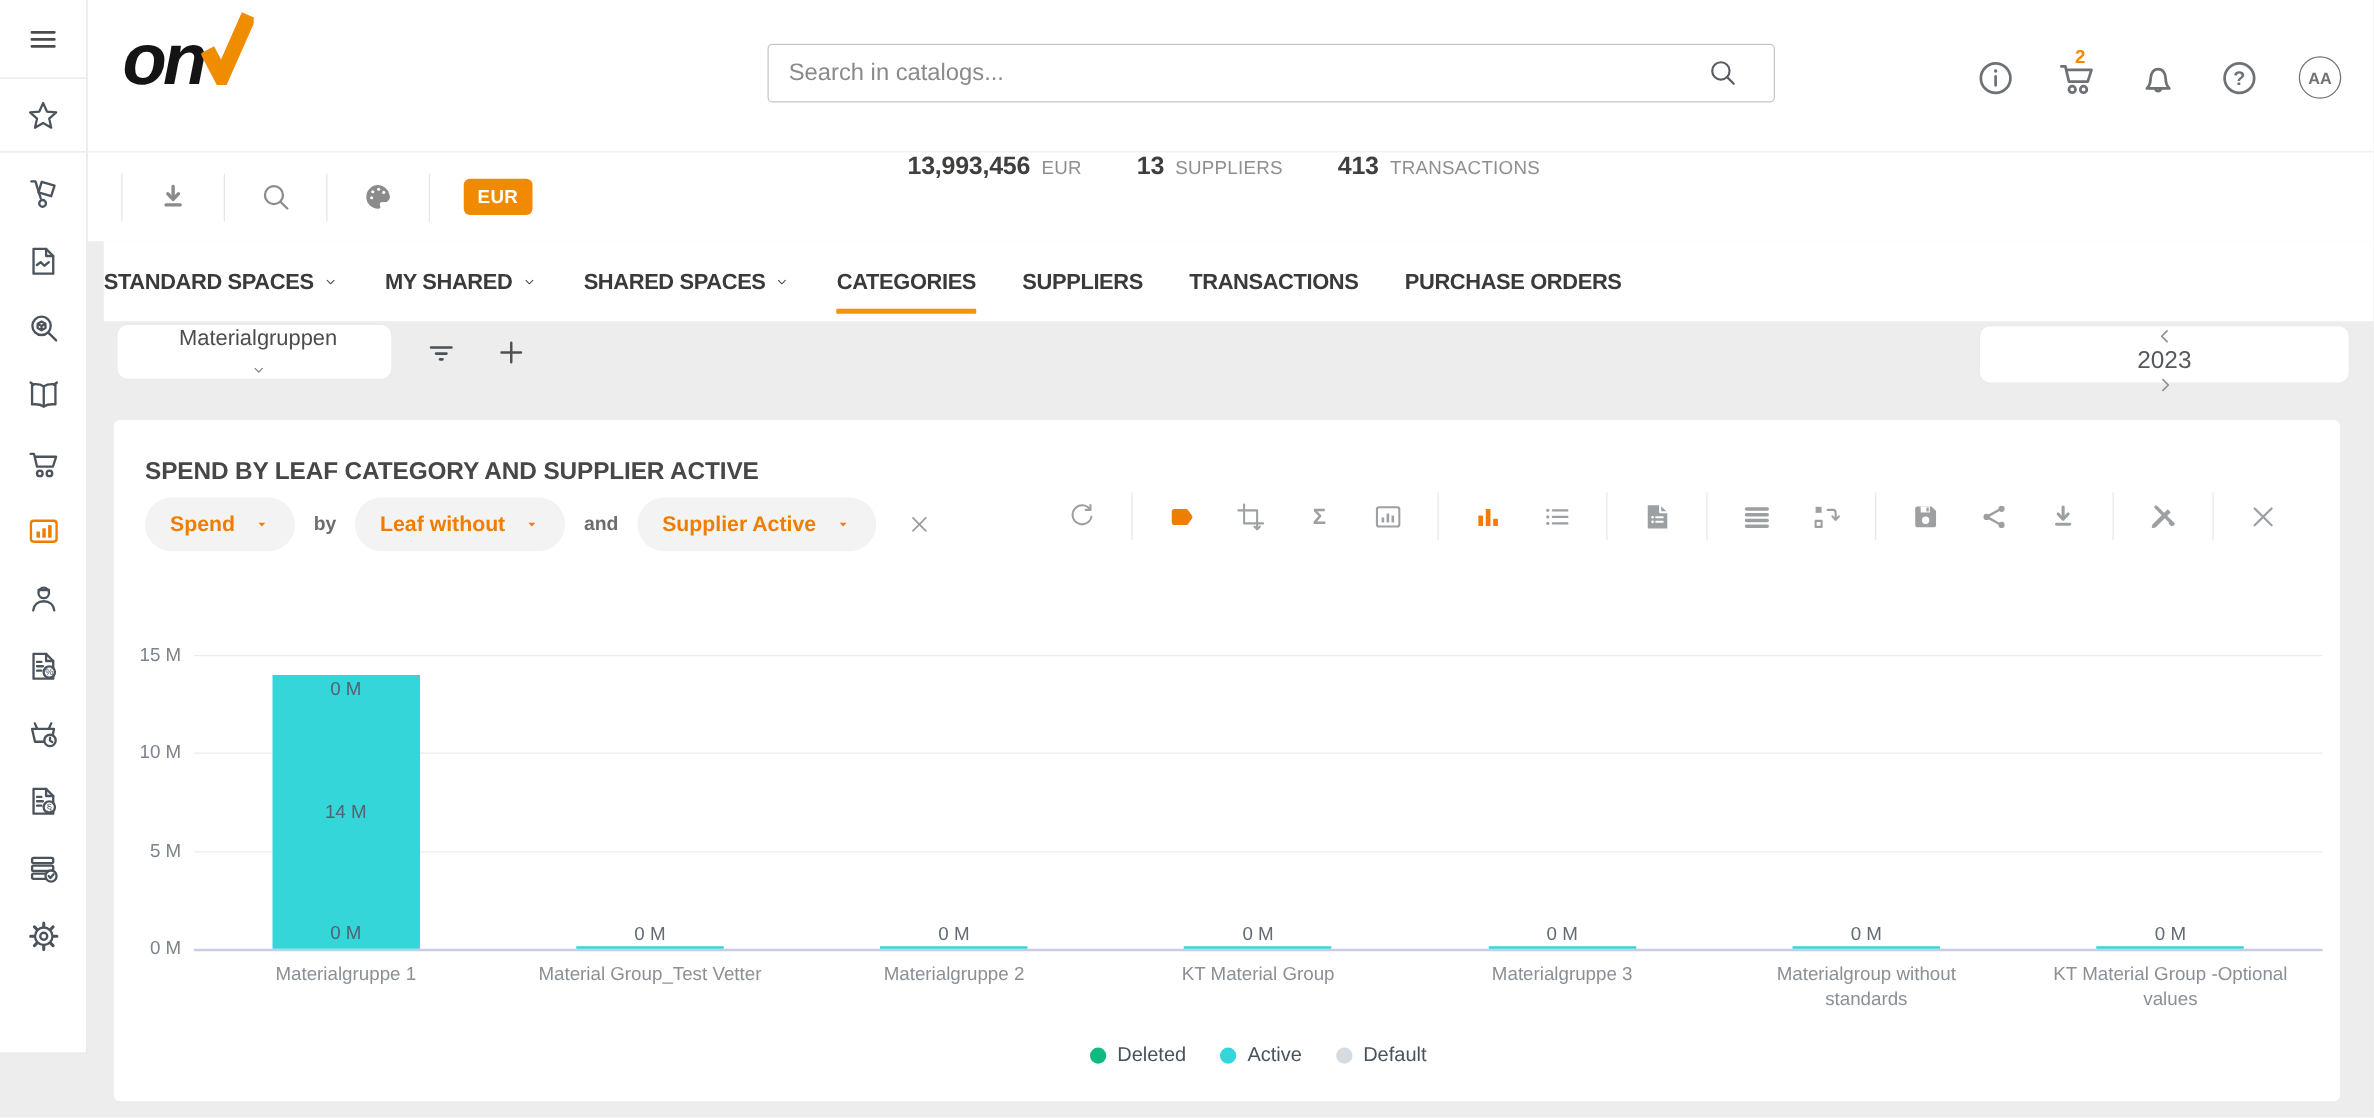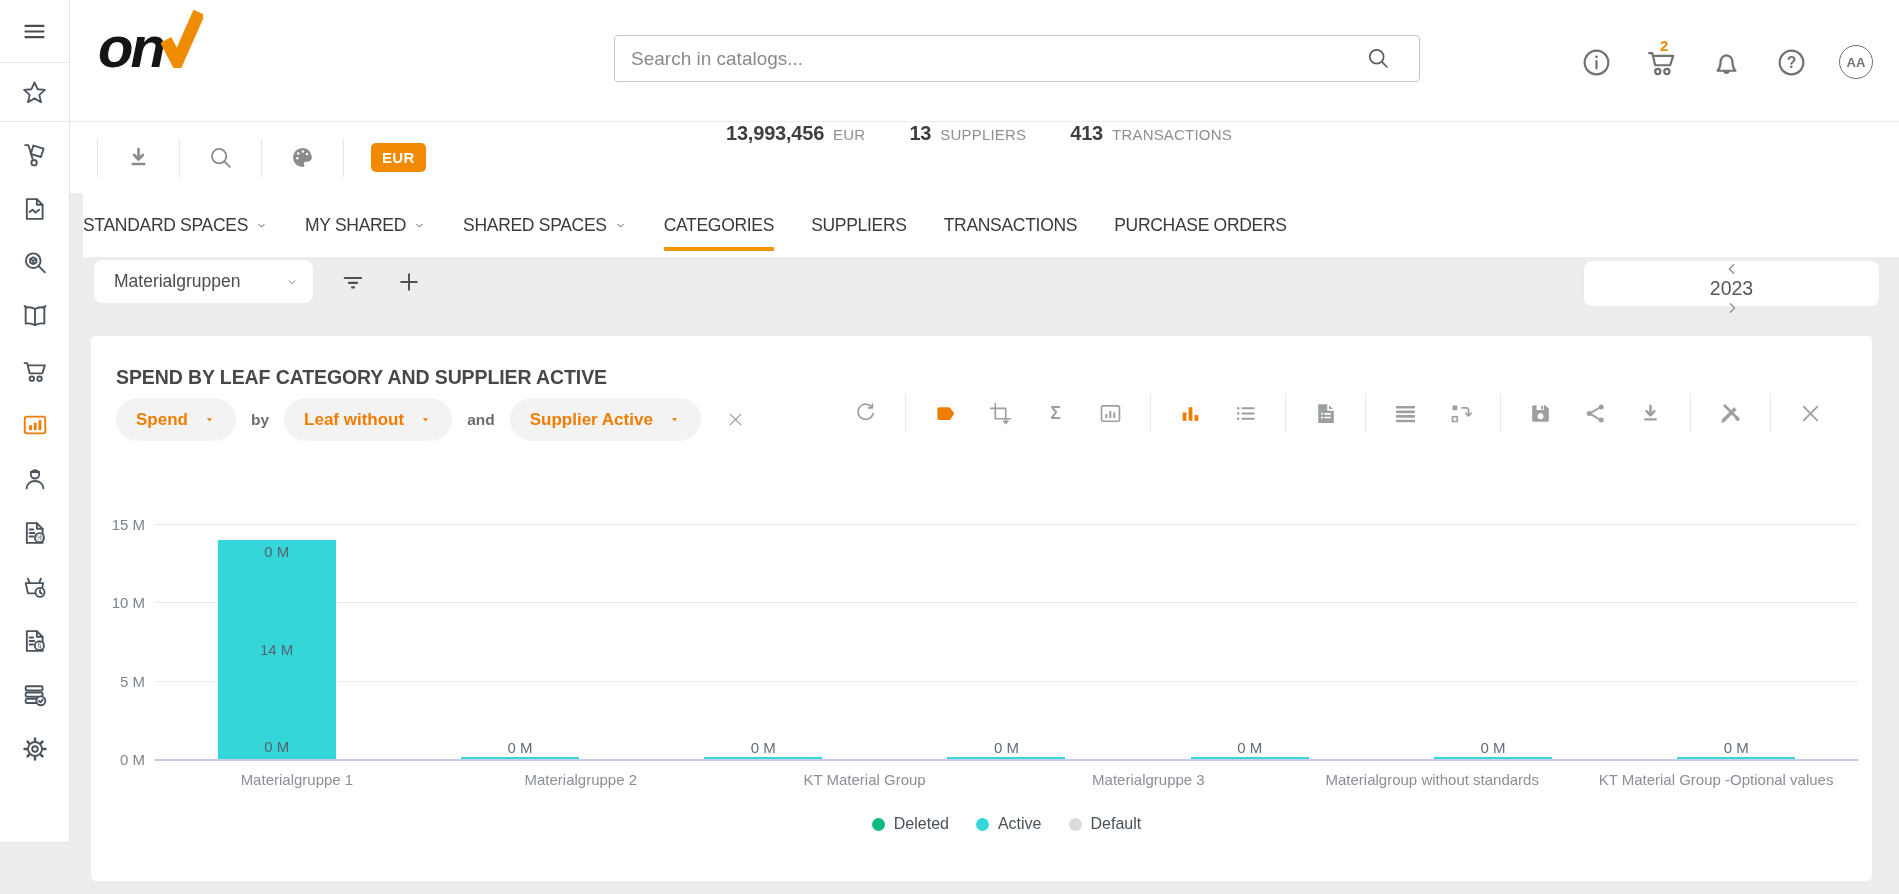--- a/index.html
+++ b/index.html
@@ -33,27 +33,27 @@
   .vdiv{width:1px;height:38px;background:#e5e5e5;margin:0 27px;}
   .tool-btn{display:flex;align-items:center;justify-content:center;cursor:pointer;}
   .eur{background:#f18a00;color:#fff;font-size:15px;font-weight:bold;border-radius:5px;padding:6px 11px;letter-spacing:.3px;cursor:pointer;}
   .stats{position:absolute;left:656px;top:0;height:100%;display:flex;align-items:flex-start;gap:44px;}
   .stat{display:flex;align-items:baseline;gap:9px;}
   .stat .v{font-size:20px;font-weight:bold;color:#3f3f3e;letter-spacing:-0.2px;}
   .stat .l{font-size:15px;color:#8f8f8f;letter-spacing:.2px;}
 
   
   .tabs{position:absolute;left:83px;right:0;top:193px;height:64px;background:#fff;display:flex;align-items:center;}
-  .tab{position:relative;display:flex;align-items:center;gap:7px;margin-right:37px;font-size:17.5px;font-weight:normal;letter-spacing:-0.3px;color:#3a3a3a;height:100%;cursor:pointer;}
+  .tab{position:relative;display:flex;align-items:center;gap:7px;margin-right:37px;font-size:17.5px;font-weight:bold;letter-spacing:-0.3px;color:#3a3a3a;height:100%;cursor:pointer;}
   .tab .chev{color:#4a4a4a;display:flex;}
   .tab.active::after{content:"";position:absolute;left:0;right:0;bottom:6px;height:4px;background:#f59300;border-radius:1px;}
 
   
   .filterbar{position:absolute;left:70px;right:0;top:257px;height:78px;}
-  .dim-pill{position:absolute;left:23px;top:2px;width:221px;height:45px;background:#fff;border:1px solid #ebebeb;border-radius:9px;box-sizing:border-box;display:flex;align-items:center;justify-content:space-between;padding:0 14px 0 20px;font-size:17.5px;color:#4c4c4c;cursor:pointer;}
+  .dim-pill{position:absolute;left:23px;top:2px;width:221px;height:45px;background:#fff;border:1px solid #ebebeb;border-radius:9px;box-sizing:border-box;display:flex;align-items:center;justify-content:space-between;padding:0 14px 0 20px;font-size:17.5px;color:#4c4c4c;cursor:pointer;flex-direction:column;}
   .dim-pill .chev{color:#7a7a7a;display:flex;}
   .fb-ico{position:absolute;top:12px;color:#4c5156;cursor:pointer;}
   .year-nav{position:absolute;right:19px;top:3px;width:297px;height:47px;background:#fff;border:1px solid #ebebeb;border-radius:9px;box-sizing:border-box;display:flex;align-items:center;justify-content:space-between;padding:0 18px;flex-direction:column;}
   .yn-btn{color:#8f8f8f;display:flex;cursor:pointer;}
   .yn-year{font-size:19.5px;color:#55595c;}
 
   
   .card{position:absolute;left:90px;top:335px;width:1783px;height:547px;background:#fff;border:1px solid #ededed;border-radius:6px;box-sizing:border-box;}
   .card-title{position:absolute;left:25px;top:30px;margin:0;font-size:19.5px;font-weight:bold;color:#474747;letter-spacing:-0.1px;}
   .query{position:absolute;left:25px;top:62px;height:43px;display:flex;align-items:center;gap:15px;}
@@ -544,20 +544,21 @@
               <div class="zero-label">0 M</div>
             </div>
             <div class="col">
               <div class="sliver" style="background: rgb(53, 214, 218);"></div>
               <div class="zero-label">0 M</div>
             </div>
           </div>
         </div>
       <div class="cats" id="cats">
           <div class="cat">Materialgruppe 1</div>
+          <div class="cat">Material Group_Test Vetter</div>
           <div class="cat">Materialgruppe 2</div>
           <div class="cat">KT Material Group</div>
           <div class="cat">Materialgruppe 3</div>
           <div class="cat">Materialgroup without standards</div>
           <div class="cat">KT Material Group -Optional values</div>
         </div>
       <div class="legend" id="legend">
           <div class="leg-item">
             <span class="leg-dot" style="background: rgb(14, 186, 128);"></span>
             <span>Deleted</span>

